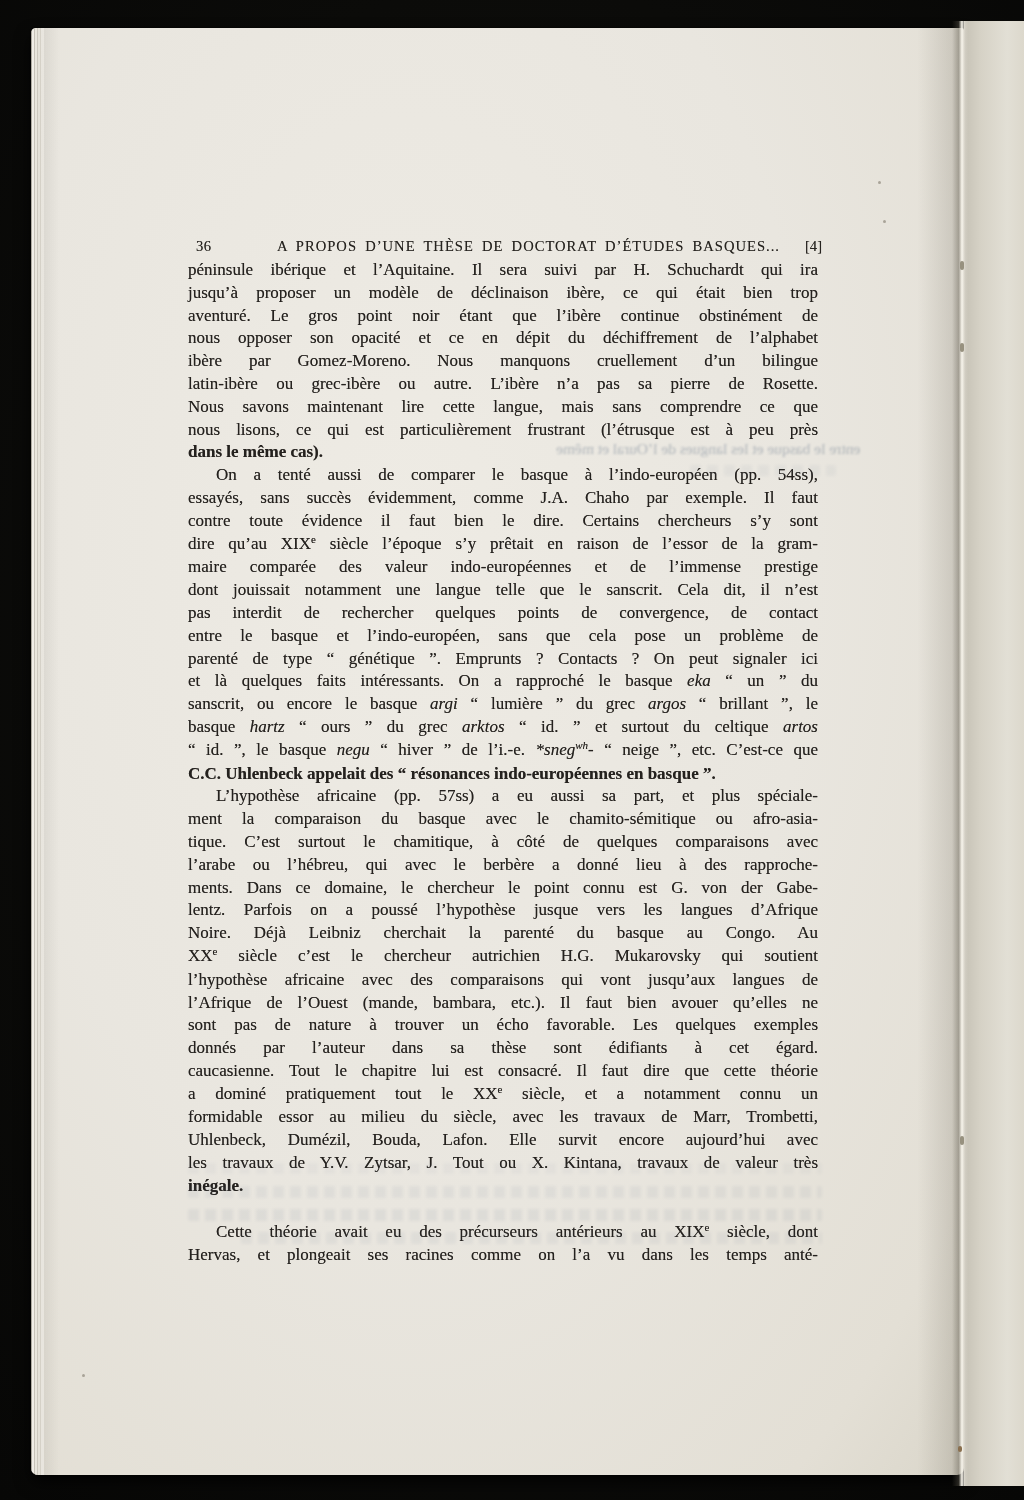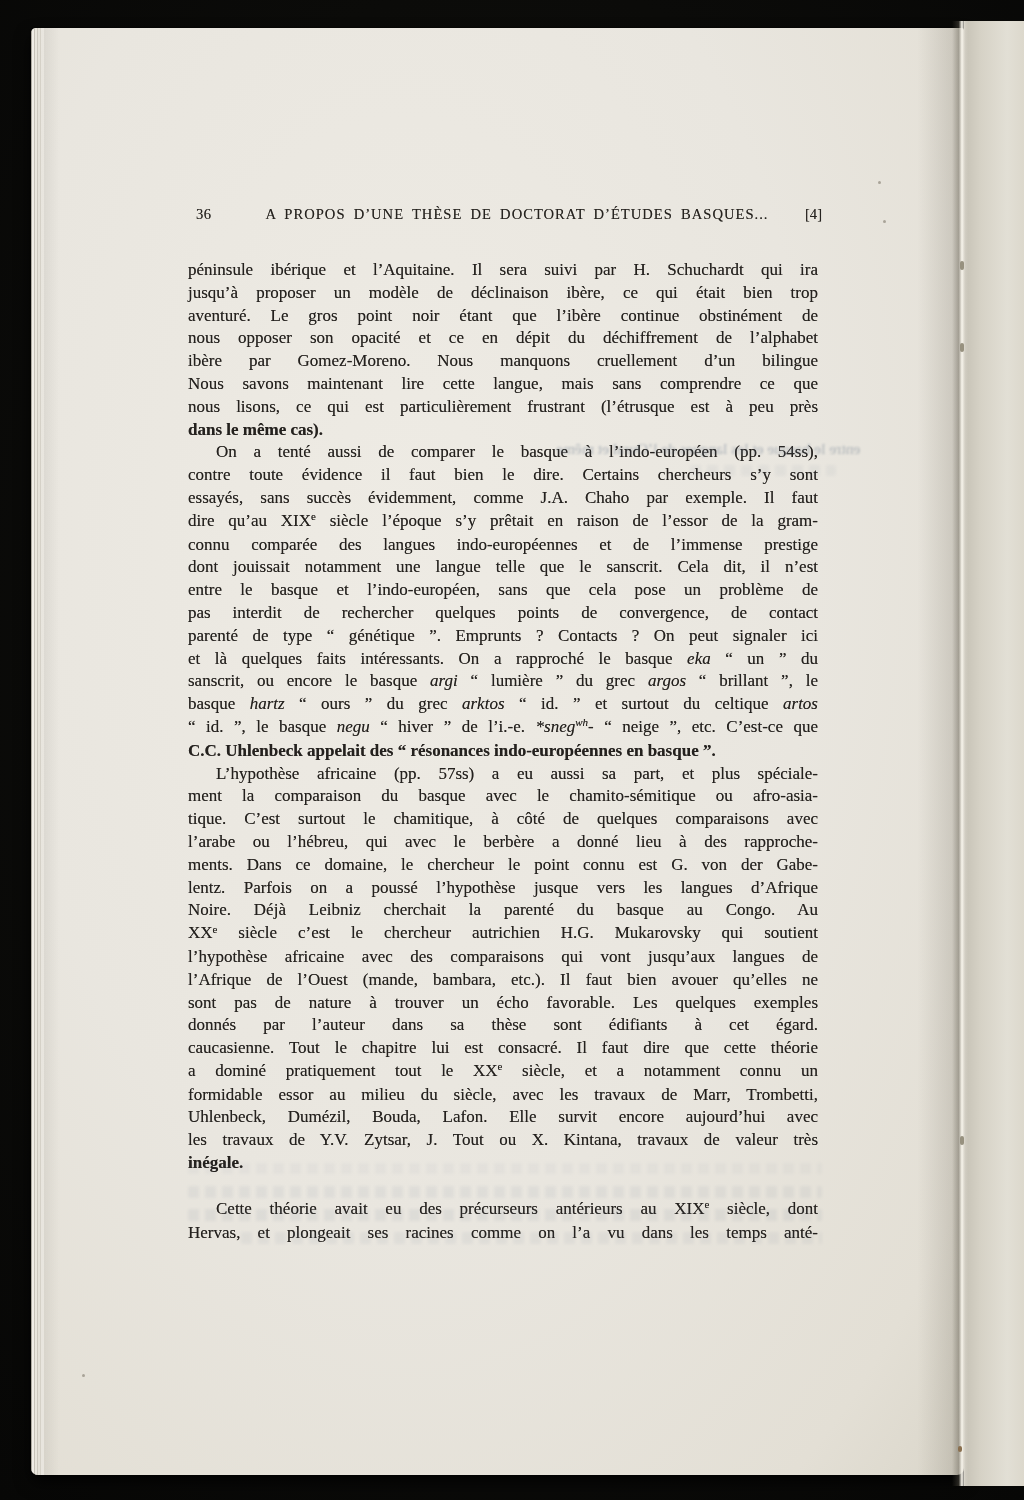--- a/index.html
+++ b/index.html
@@ -45,21 +45,21 @@
   .stitch.brown{background:#8a6f4e;height:6px;}
   
   .running-header{
     position:absolute;top:177px;left:157px;width:634px;
     display:flex;align-items:baseline;
     font-size:14.6px;line-height:19px;color:#26231f;
     letter-spacing:1px;word-spacing:3.5px;
     text-shadow:0 0 .5px rgba(38,35,31,.5);
   }
   .running-header .num{width:58px;padding-left:8px;letter-spacing:.5px;}
-  .running-header .title{flex:1;text-align:center;}
+  .running-header .title{flex:1;text-align:right;margin-top:32px;}
   .running-header .marker{width:42px;text-align:right;letter-spacing:0;}
   .body-text{
     position:absolute;top:231px;left:157px;width:630px;
     font-size:17px;line-height:22.8px;color:#24211e;
     text-shadow:0 0 .5px rgba(36,33,30,.55);
   }
   .line{text-align:justify;text-align-last:justify;}
   .line.last{text-align-last:left;font-weight:bold;}
   .line.first{text-indent:28px;}
   .paragraph.space-before{margin-top:23px;}
@@ -97,33 +97,34 @@
       <span class="marker">[4]</span>
     </div>
 
     <div class="body-text">
         <div class="paragraph">
           <div class="line">péninsule ibérique et l’Aquitaine. Il sera suivi par H. Schuchardt qui ira</div>
           <div class="line">jusqu’à proposer un modèle de déclinaison ibère, ce qui était bien trop</div>
           <div class="line">aventuré. Le gros point noir étant que l’ibère continue obstinément de</div>
           <div class="line">nous opposer son opacité et ce en dépit du déchiffrement de l’alphabet</div>
           <div class="line">ibère par Gomez-Moreno. Nous manquons cruellement d’un bilingue</div>
+          <div class="line">latin-ibère ou grec-ibère ou autre. L’ibère n’a pas sa pierre de Rosette.</div>
           <div class="line">Nous savons maintenant lire cette langue, mais sans comprendre ce que</div>
           <div class="line">nous lisons, ce qui est particulièrement frustrant (l’étrusque est à peu près</div>
           <div class="line last">dans le même cas).</div>
         </div>
         <div class="paragraph">
           <div class="line first">On a tenté aussi de comparer le basque à l’indo-européen (pp. 54ss),</div>
+          <div class="line">essayés, sans succès évidemment, comme J.A. Chaho par exemple. Il faut</div>
           <div class="line">contre toute évidence il faut bien le dire. Certains chercheurs s’y sont</div>
-          <div class="line">essayés, sans succès évidemment, comme J.A. Chaho par exemple. Il faut</div>
           <div class="line">dire qu’au XIX<span class="sup">e</span> siècle l’époque s’y prêtait en raison de l’essor de la gram-</div>
-          <div class="line">connu comparée des langues indo-européennes et de l’immense prestige</div>
+          <div class="line">maire comparée des valeur indo-européennes et de l’immense prestige</div>
           <div class="line">dont jouissait notamment une langue telle que le sanscrit. Cela dit, il n’est</div>
+          <div class="line">pas interdit de rechercher quelques points de convergence, de contact</div>
           <div class="line">entre le basque et l’indo-européen, sans que cela pose un problème de</div>
-          <div class="line">pas interdit de rechercher quelques points de convergence, de contact</div>
           <div class="line">parenté de type “ génétique ”. Emprunts ? Contacts ? On peut signaler ici</div>
           <div class="line">et là quelques faits intéressants. On a rapproché le basque <span class="it">eka</span> “ un ” du</div>
           <div class="line">sanscrit, ou encore le basque <span class="it">argi</span> “ lumière ” du grec <span class="it">argos</span> “ brillant ”, le</div>
           <div class="line">basque <span class="it">hartz</span> “ ours ” du grec <span class="it">arktos</span> “ id. ” et surtout du celtique <span class="it">artos</span></div>
           <div class="line">“ id. ”, le basque <span class="it">negu</span> “ hiver ” de l’i.-e. <span class="it">*sneg</span><span class="sup it">wh</span><span class="it">-</span> “ neige ”, etc. C’est-ce que</div>
           <div class="line last">C.C. Uhlenbeck appelait des “ résonances indo-européennes en basque ”.</div>
         </div>
         <div class="paragraph">
           <div class="line first">L’hypothèse africaine (pp. 57ss) a eu aussi sa part, et plus spéciale-</div>
           <div class="line">ment la comparaison du basque avec le chamito-sémitique ou afro-asia-</div>

